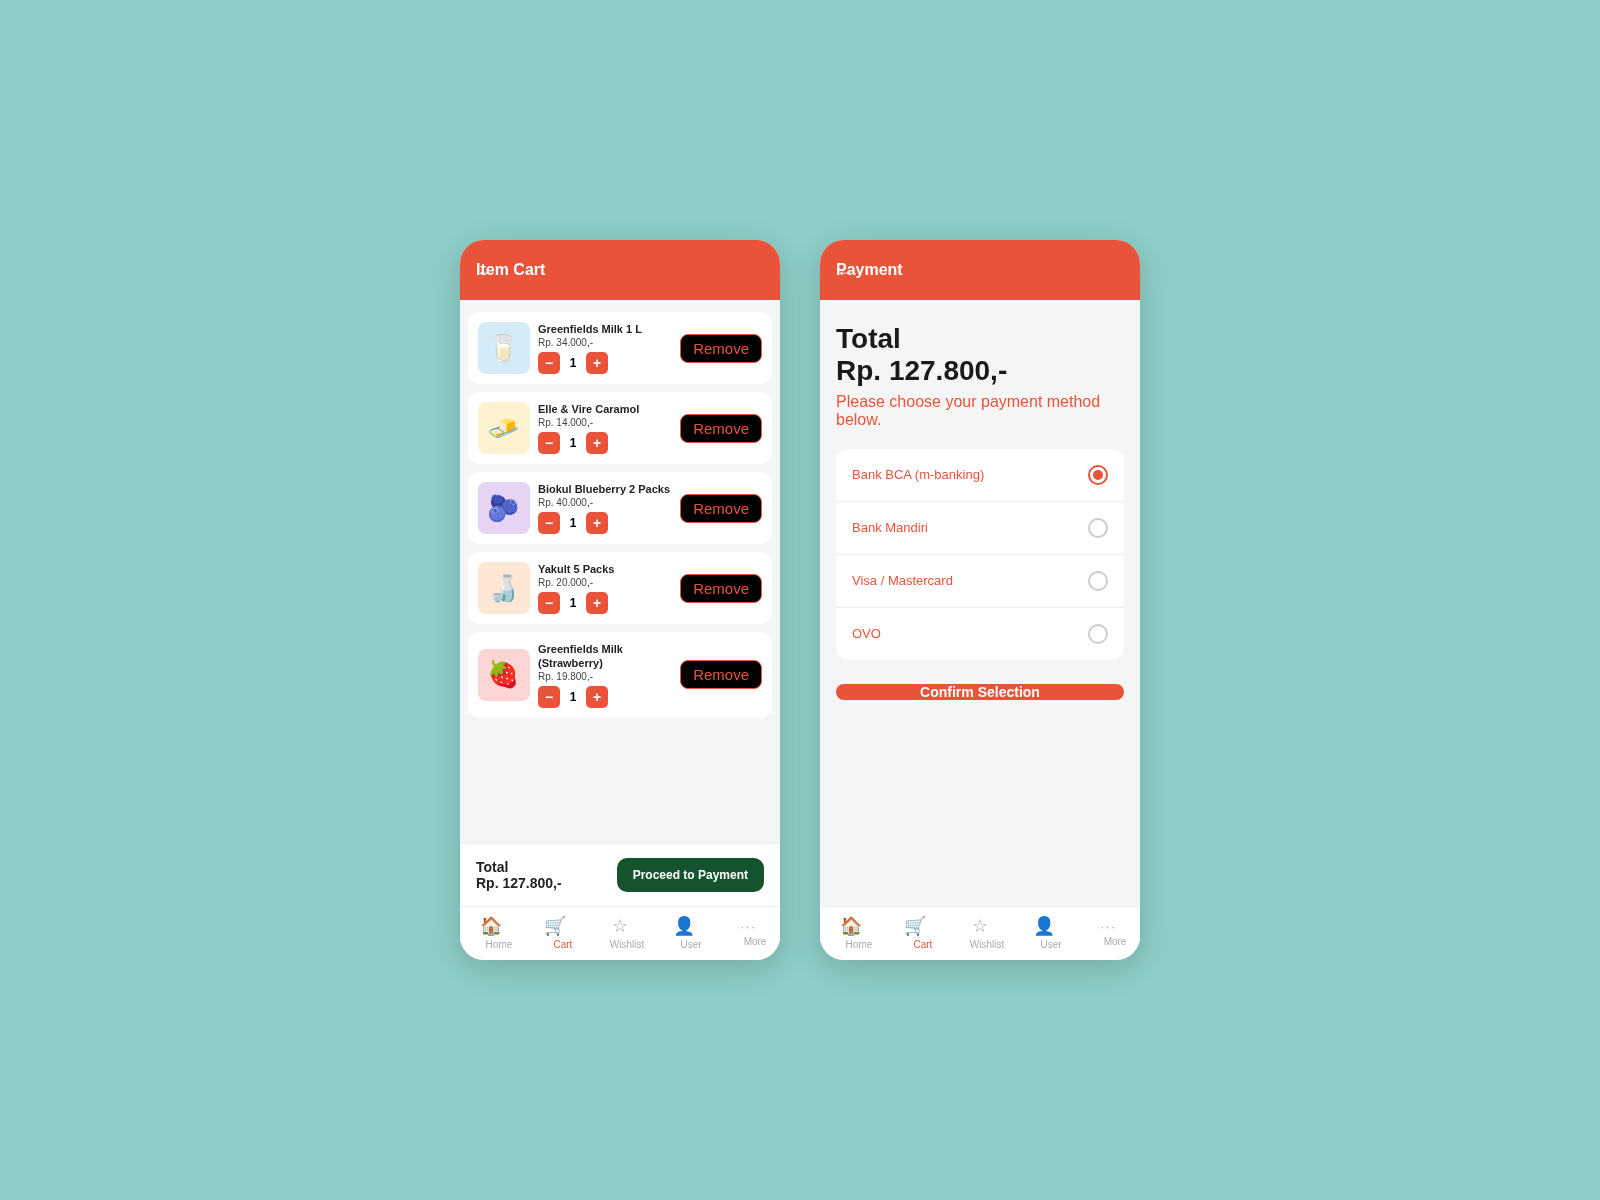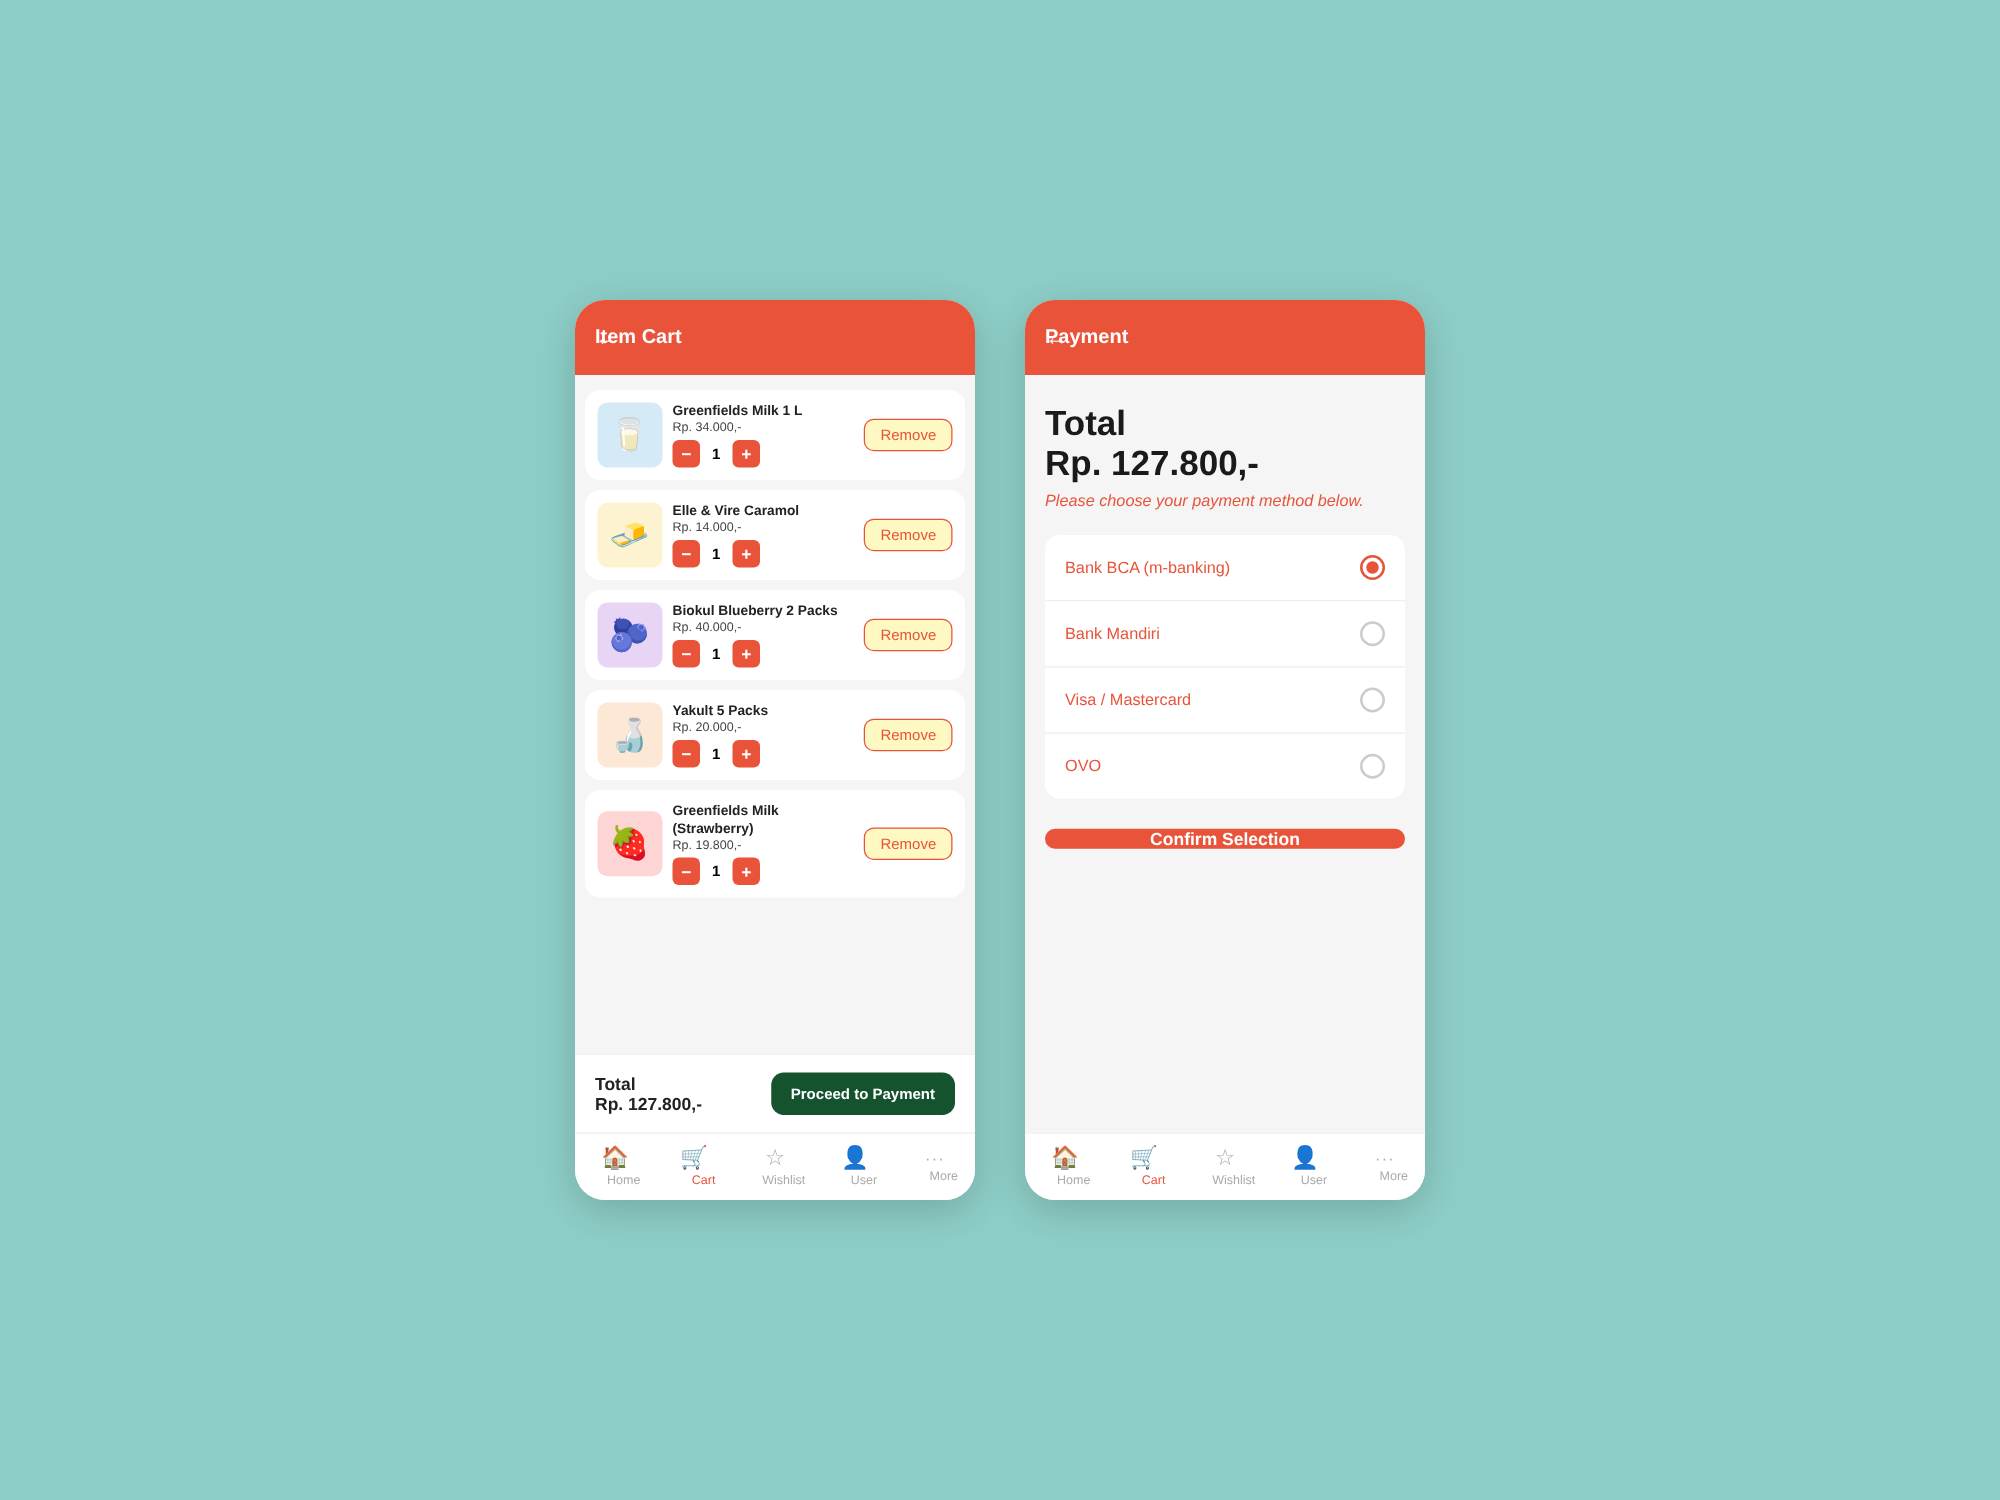--- a/index.html
+++ b/index.html
@@ -115,24 +115,24 @@
     }
     .qty-value {
       font-size: 12px;
       font-weight: 600;
       min-width: 14px;
       text-align: center;
     }
     .remove-btn {
       border: 1.5px solid #e8533a;
       color: #e8533a;
-      background: #fef9c3;
+      background: #000000;
       border-radius: 8px;
       padding: 5px 12px;
-      font-size: 12px;
+      font-size: 15px;
       cursor: pointer;
       white-space: nowrap;
     }
     
     .cart-footer {
       background: white;
       padding: 14px 16px;
       display: flex;
       align-items: center;
       justify-content: space-between;
@@ -205,24 +205,23 @@
       color: #1a1a1a;
       line-height: 1.1;
     }
     .payment-total-amount {
       font-size: 28px;
       font-weight: 800;
       color: #1a1a1a;
       margin-bottom: 6px;
     }
     .payment-subtitle {
-      font-size: 13px;
+      font-size: 16px;
       color: #e8533a;
       margin-bottom: 20px;
-      font-style: italic;
     }
     .payment-methods {
       background: white;
       border-radius: 12px;
       overflow: hidden;
     }
     .payment-option {
       display: flex;
       align-items: center;
       justify-content: space-between;

